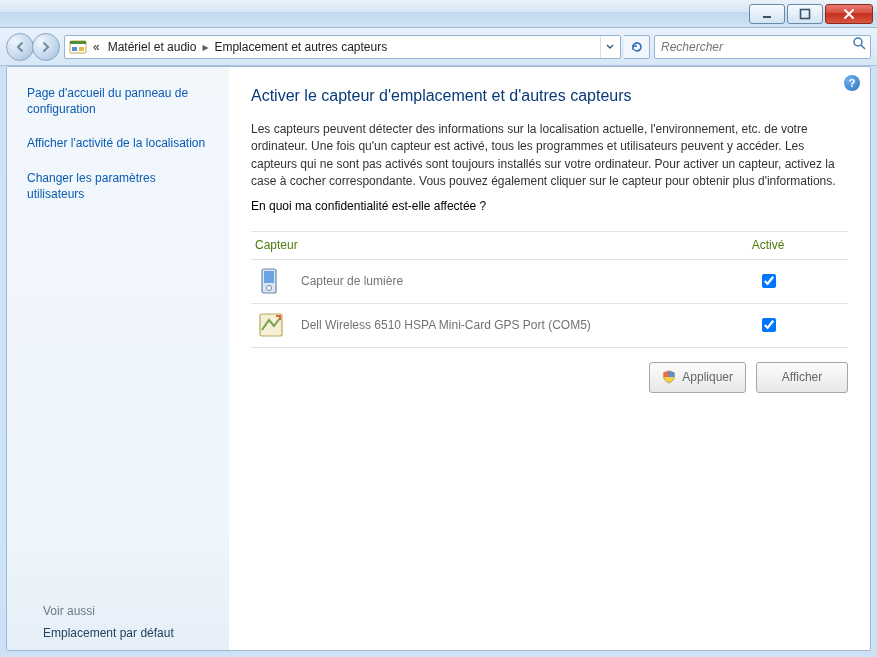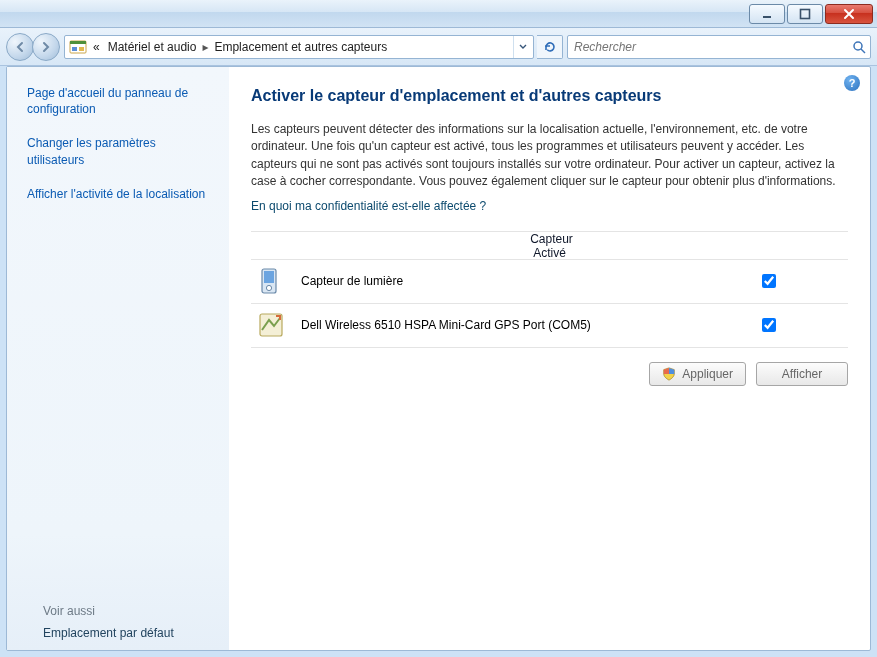--- a/index.html
+++ b/index.html
@@ -40,54 +40,54 @@
     flex: 1; height: 24px; border: 1px solid #95b4d3; background: #fff;
     display: flex; align-items: center; padding: 0 2px; border-radius: 2px;
     position: relative;
   }
   .addr-icon { width: 22px; height: 20px; display: flex; align-items: center; justify-content: center; }
   .crumb { padding: 0 4px; color: #222; }
   .crumb-sep { color: #555; padding: 0 2px; }
   .addr-drop { width: 18px; height: 22px; border-left: 1px solid #cfe0ef; display:flex; align-items:center; justify-content:center; margin-left:auto; }
   .refresh-btn { width: 26px; height: 24px; border:1px solid #95b4d3; border-left:none; background:#f0f6fc; display:flex; align-items:center; justify-content:center; border-radius:0 2px 2px 0; margin-left:-1px;}
   .search {
-    width: 304px; height: 24px; border: 1px solid #95b4d3; background:#fff; border-radius:2px;
-    display:flex; align-items:center; padding: 0 4px;
+    width: 217px; height: 24px; border: 1px solid #95b4d3; background:#fff; border-radius:2px;
+    display:flex; padding: 0 4px;
   }
   .search input { flex:1; border:none; outline:none; font-size:12px; font-style:italic; color:#7a8a99; background:transparent; }
 
   
   .frame { position:absolute; top:66px; left:6px; right:6px; bottom:6px; background:#fff; border:1px solid #9db9d6; border-radius:2px; display:flex; }
   .sidebar { width: 222px; background: linear-gradient(to bottom, #f2f7fc 0%, #eef5fb 80%, #e6eff8 100%); border-right: none; padding: 18px 16px 10px 20px; display:flex; flex-direction:column; position:relative;justify-content:center; }
   .side-link { color:#0b5bb3; margin-bottom: 18px; line-height: 1.35; cursor: pointer; }
   .side-foot { margin-top:auto; padding-top:12px;margin-left:16px; }
   .side-foot .muted { color:#6d7a86; margin-bottom:8px; }
   .side-foot .related { color:#22445f; }
 
   .main { flex:1; padding: 14px 22px 10px 22px; position:relative; }
   .help-icon { position:absolute; top:8px; right:10px; width:16px; height:16px; border-radius:50%;
     background: radial-gradient(circle at 35% 30%, #6fb2f0, #2d72be); color:#fff; font-weight:bold; font-size:11px;
     display:flex; align-items:center; justify-content:center; cursor:pointer; }
-  .heading { color:#083a77; font-size: 16px; margin: 6px 0 10px 0; font-weight: bold; }
+  .heading { color:#083a77; font-size: 16px; margin: 6px 0 10px 0; font-weight: normal; }
   .para { color:#333; line-height:1.45; margin-bottom:8px;margin-top:16px; }
-  .link { color:#0c4a6e; cursor:pointer; }
+  .link { color:#000000; cursor:pointer; }
 
   .grid { margin-top:18px; border-top:1px solid #e4e4e4; }
   .grid-head, .grid-row { display:flex; align-items:center; border-bottom:1px solid #e4e4e4; }
-  .grid-head { height:28px; color:#0f172a;flex-direction:column; }
+  .grid-head { height:28px; color:#4d7c0f; }
   .col-sensor { flex:1; padding-left:4px; }
   .col-enabled { width:160px; text-align:center; }
   .grid-row { height:44px; }
   .row-icon { width:32px; height:32px; margin: 0 10px 0 4px; display:flex; align-items:center; justify-content:center; }
-  .row-label { color:#000000; cursor:pointer; }
+  .row-label { color:#737373; cursor:pointer; }
   .chk { width:14px; height:14px; }
 
   .btn-row { display:flex; justify-content:flex-end; gap:10px; margin-top:14px; }
   .btn {
-    min-width: 92px; height:24px; border:1px solid #a6a6a6; border-radius:3px;
+    min-width: 92px; height:31px; border:1px solid #a6a6a6; border-radius:3px;
     background: linear-gradient(to bottom,#fcfcfc,#e8e8e8); color:#666;
     display:flex; align-items:center; justify-content:center; gap:6px; padding: 0 12px;
     font-size:12px;
   }
   .shield { width:14px; height:14px; }
 </style>
 </head>
 <body>
 
 <div class="titlebar">
@@ -154,22 +154,22 @@
         <circle cx="6" cy="6" r="4" fill="none" stroke="#3e75b8" stroke-width="1.5"></circle>
         <line x1="9" y1="9" x2="13" y2="13" stroke="#3e75b8" stroke-width="1.5"></line>
       </svg>
   </div>
 </div>
 
 <div class="frame">
 
   <div class="sidebar">
     <div class="side-link">Page d'accueil du panneau de configuration</div>
+    <div class="side-link">Afficher l'activité de la localisation</div>
     <div class="side-link">Changer les paramètres utilisateurs</div>
-    <div class="side-link">Afficher l'activité de la localisation</div>
     <div class="side-foot">
       <div class="muted">Voir aussi</div>
       <div class="related">Emplacement par défaut</div>
     </div>
   </div>
 
   <div class="main">
     <div class="help-icon">?</div>
 
     <h1 class="heading">Activer le capteur d'emplacement et d'autres capteurs</h1>

